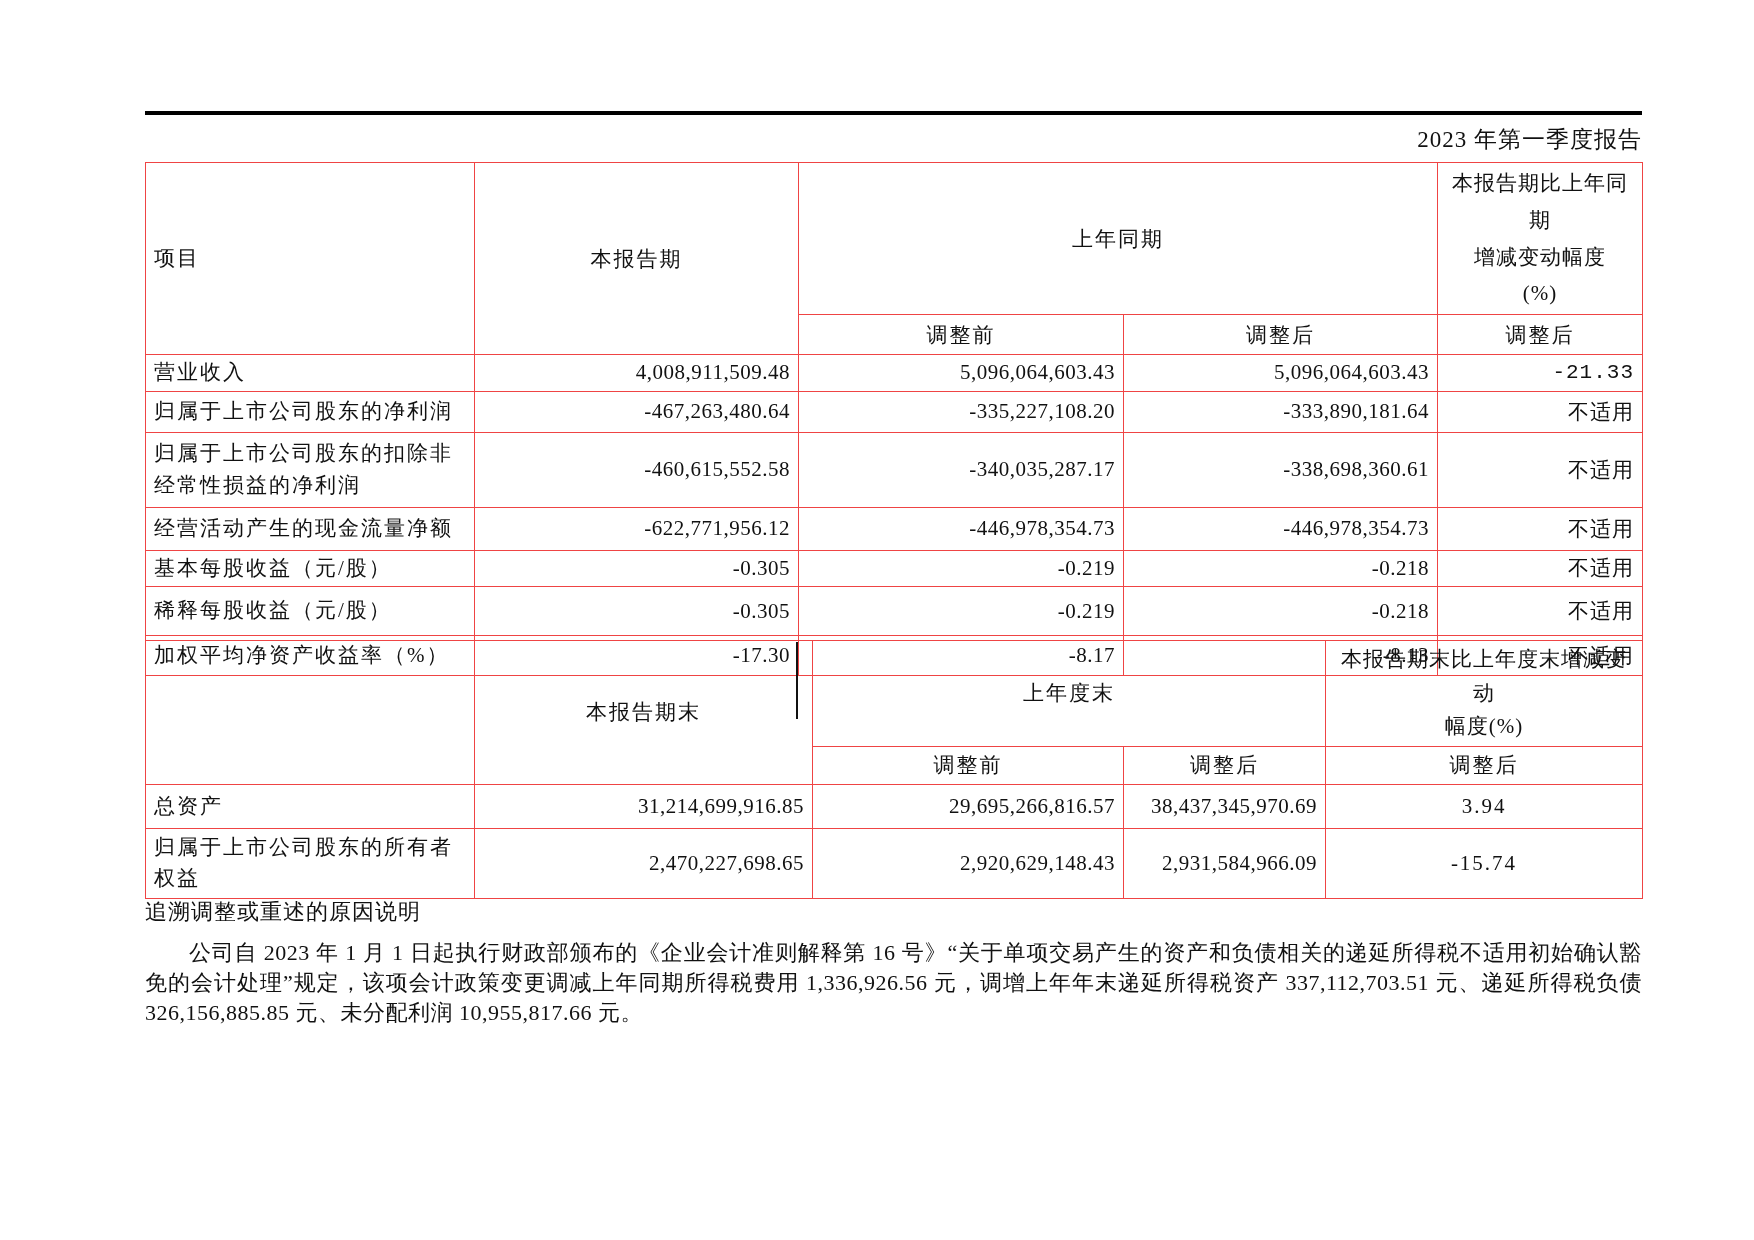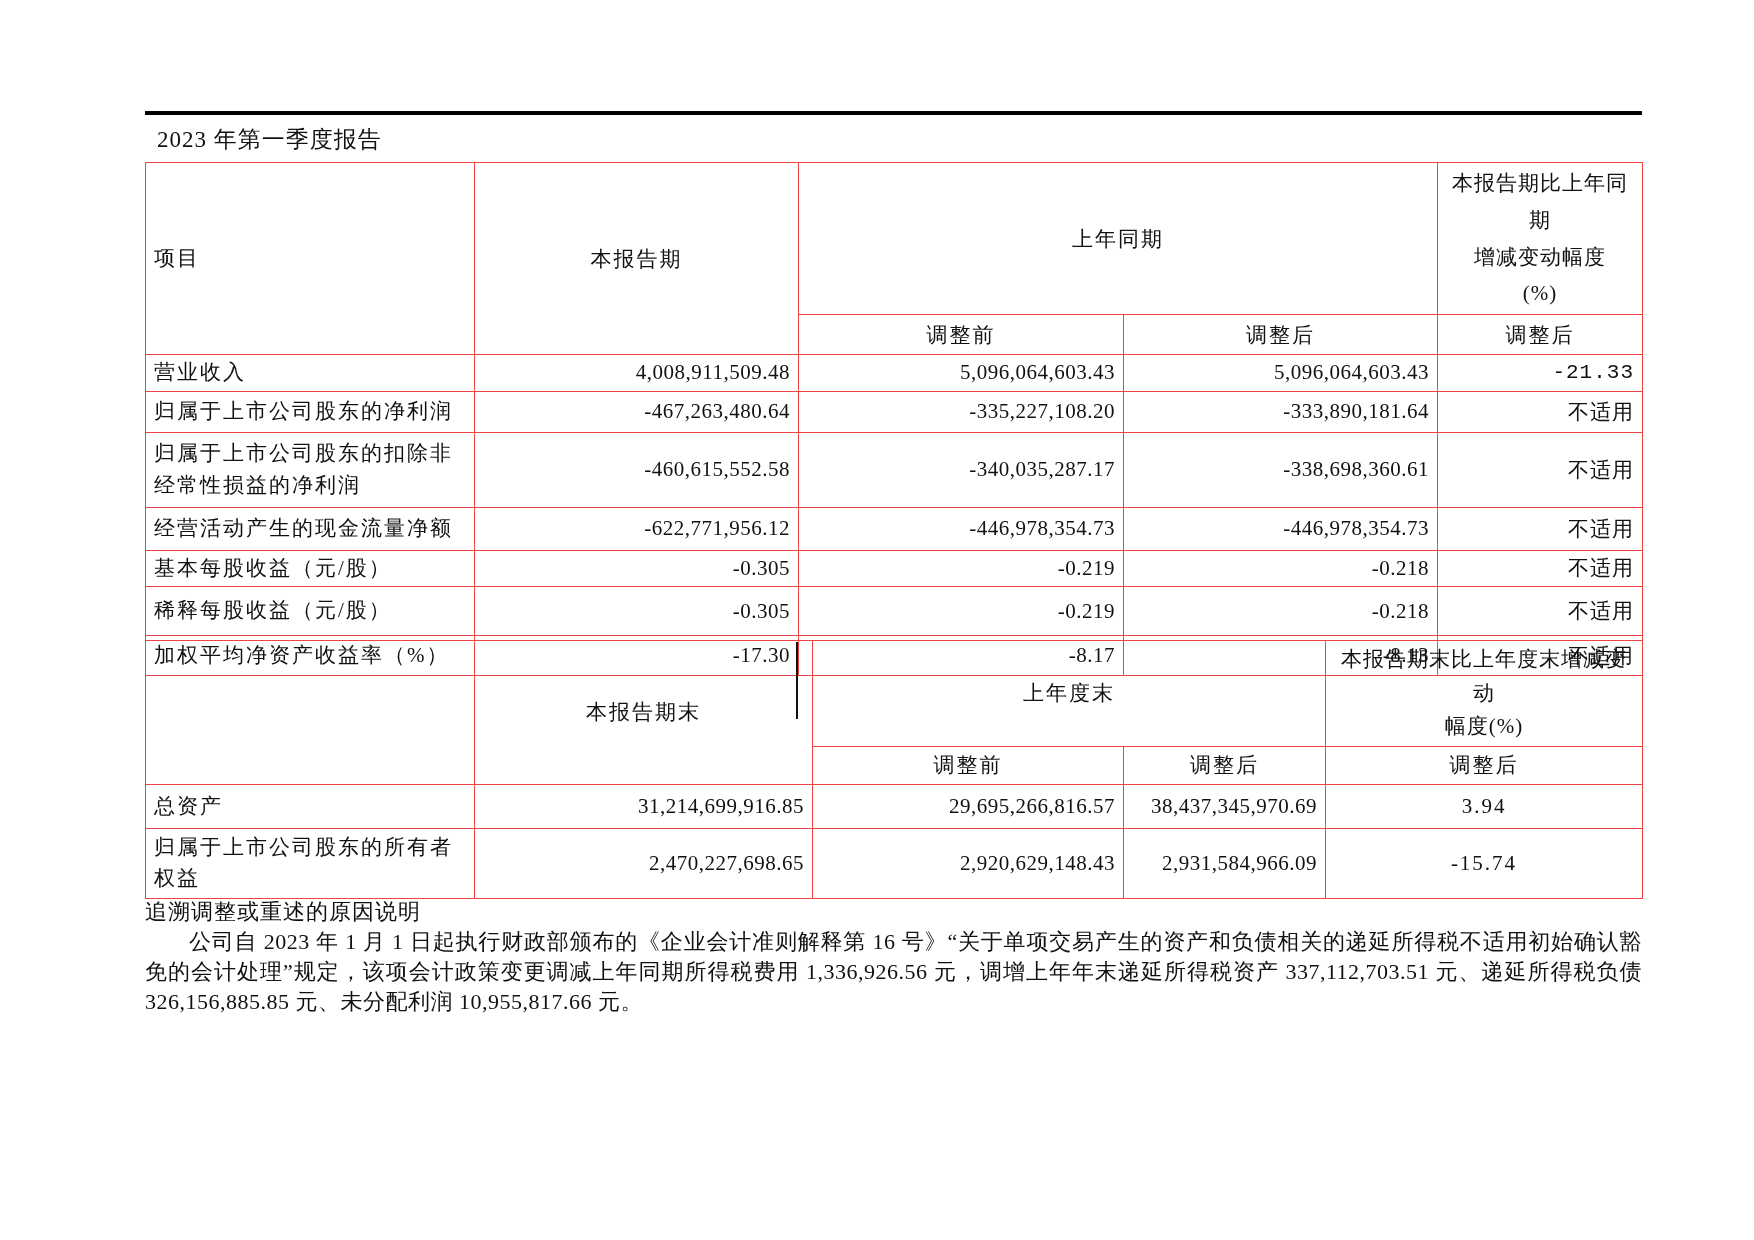--- a/index.html
+++ b/index.html
@@ -10,22 +10,22 @@
     background:#ffffff;
     font-family:"Liberation Serif","DejaVu Serif",serif;
     color:#111111;
     overflow:hidden;
   }
   .top-rule {
     position:absolute; left:145px; top:111px;
     width:1497px; height:4px; background:#000000;
   }
   .doc-title {
-    position:absolute; left:157px; top:124px; width:1497px;
-    text-align:left; font-size:23px; letter-spacing:1px;
+    position:absolute; left:145px; top:124px; width:1497px;
+    text-align:right; font-size:23px; letter-spacing:1px;
   }
   table.fin {
     position:absolute; left:145px;
     border-collapse:collapse; table-layout:fixed;
     width:1497px;
   }
   table.t1 { top:162px; }
   table.t2 { top:640px; }
   table.fin td {
     border:1px solid #ef4444;
@@ -59,21 +59,21 @@
   .t2 .r3 { height:70px; }
   
   .stub-line {
     position:absolute; left:796px; top:642px;
     width:2px; height:77px; background:#111111;
   }
   .notes {
     position:absolute; left:145px; top:897px; width:1497px;
     font-size:22px; line-height:30px;
   }
-  .notes-heading { letter-spacing:1px; margin-bottom:0; }
+  .notes-heading { letter-spacing:1px; margin-bottom:11px; }
   .notes-para { text-align:justify; text-indent:2em; letter-spacing:0.5px;font-family:Liberation Serif, serif; }
 </style>
 </head>
 <body>
 
 <div class="page">
 
   <div class="top-rule"></div>
 
   <div class="doc-title">2023 年第一季度报告</div>

